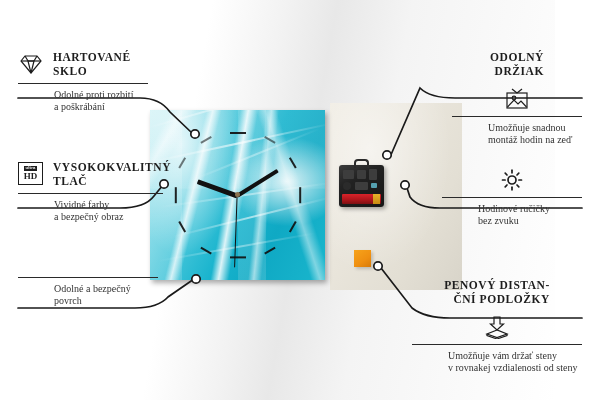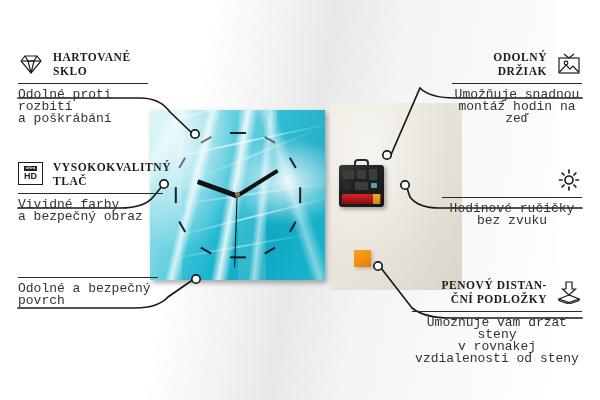--- a/index.html
+++ b/index.html
@@ -96,47 +96,47 @@
     position:absolute; left:204px; top:147px; width:17px; height:17px;
     background: linear-gradient(145deg,#f7a31b 0%,#ef8f10 60%,#d87a08 100%);
     box-shadow: 2px 2px 3px rgba(0,0,0,.18);
   }
 
   
   .feat { position: absolute; }
   .feat .head {
     display:flex; align-items:center; gap:9px;
   }
-  .feat.right .head { justify-content:flex-end; }
+  .feat.right .head { justify-content:flex-end;flex-direction:column; }
   .feat .title {
     font-family:"Liberation Serif", serif;
     font-weight:700; font-size:11.5px; letter-spacing:.55px;
     color:#1d1d1d; line-height:14px; text-transform:uppercase;
   }
   .feat.right .title { text-align:right; }
   .feat .rule {
     height:1px; background:#2a2a2a; margin:5px 0 5px 0;
   }
   .feat .desc {
-    font-family:Liberation Mono, monospace;
-    font-size:13px; color:#333; line-height:12px;
-  }
-  .feat.right .desc { text-align:center; }
+    font-family:Liberation Serif, serif;
+    font-size:10px; color:#333; line-height:12px;margin-left:36px;
+  }
+  .feat.right .desc { text-align:left; }
   .ico { flex:0 0 auto; width:26px; height:24px; color:#1d1d1d; display:block; }
   .ico svg { width:100%; height:100%; display:block; }
   .hdico { width:26px; height:24px; }
 
   .hdbox {
     width:25px; height:23px; border:1.5px solid #1d1d1d;
     display:flex; flex-direction:column; align-items:center; justify-content:center;
     line-height:1;
   }
   .hdbox .u { font-family:"Liberation Sans", sans-serif; font-size:4.2px; font-weight:700;
               background:#1d1d1d; color:#fff; padding:.5px 1.5px; letter-spacing:.2px;}
-  .hdbox .h { font-family:Liberation Sans, sans-serif; font-size:9px; font-weight:700; margin-top:1px;}
+  .hdbox .h { font-family:Liberation Serif, serif; font-size:9px; font-weight:700; margin-top:1px;}
 
   
   #wires { position:absolute; left:0; top:0; width:600px; height:400px; pointer-events:none; }
 </style>
 </head>
 <body>
 
 <div id="stage">
 
   <div id="photo">

